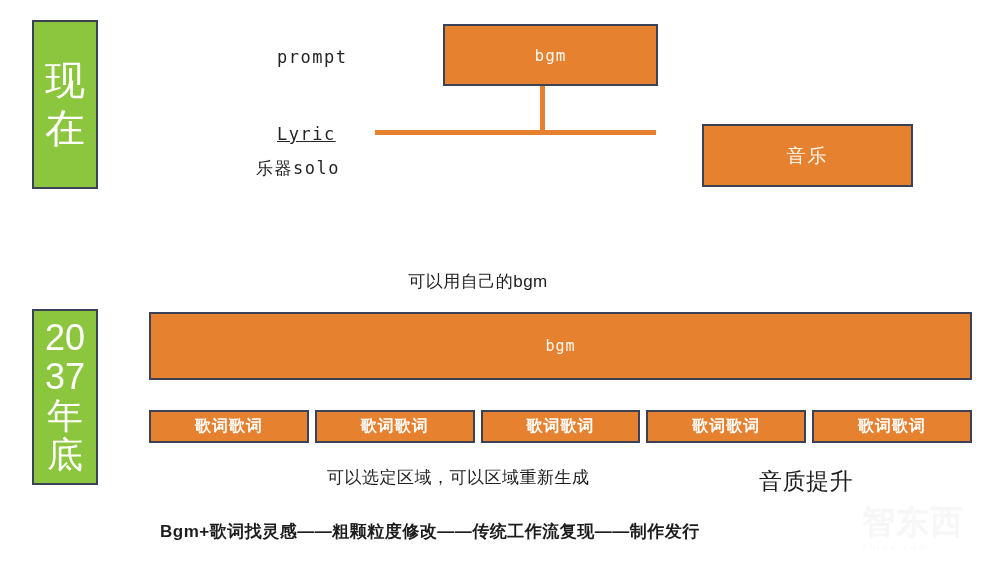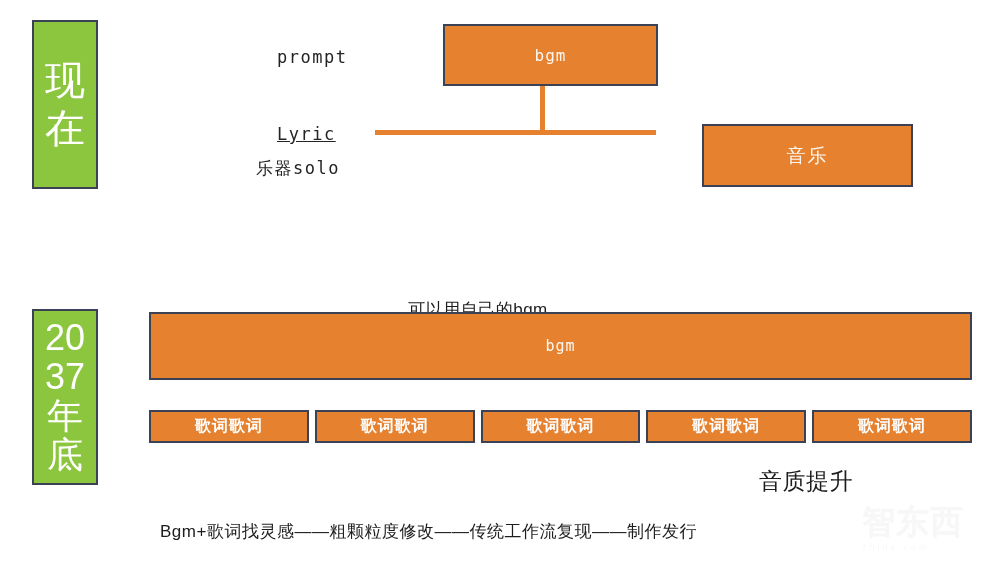--- a/index.html
+++ b/index.html
@@ -121,21 +121,20 @@
   
   #caption-own-bgm {
     position: absolute;
     left: 0;
     top: 270px;
     width: 956px;
     text-align: center;
     font-size: 17px;
     color: #1d1d1d;
     letter-spacing: 0.5px;
-    margin-top: 28px;
   }
   #box-bgm-big {
     left: 149px;
     top: 312px;
     width: 823px;
     height: 68px;
     font-family: "DejaVu Sans Mono", "Liberation Mono", monospace;
     font-size: 15px;
   }
 
@@ -182,20 +181,21 @@
     white-space: nowrap;
   }
   #workflow-line {
     position: absolute;
     left: 160px;
     top: 520px;
     font-size: 17px;
     color: #1d1d1d;
     letter-spacing: 0.5px;
     white-space: nowrap;
+    font-weight: bold;
   }
 
   
   #watermark {
     position: absolute;
     left: 862px;
     top: 505px;
     width: 130px;
     height: 52px;
     opacity: 0.55;
@@ -249,20 +249,21 @@
   <div class="orange-box" id="box-bgm-big">bgm</div>
 
   <div id="lyric-row">
     <div class="lyric-box">歌词歌词</div>
     <div class="lyric-box">歌词歌词</div>
     <div class="lyric-box">歌词歌词</div>
     <div class="lyric-box">歌词歌词</div>
     <div class="lyric-box">歌词歌词</div>
   </div>
 
+  <div id="caption-region">可以选定区域，可以区域重新生成</div>
   <div id="caption-quality">音质提升</div>
   <div id="workflow-line">Bgm+歌词找灵感——粗颗粒度修改——传统工作流复现——制作发行</div>
 
   <div id="watermark">
     <div class="wm-main">智东西</div>
     <div class="wm-sub">zhidx.com</div>
   </div>
 
 </div>
 

